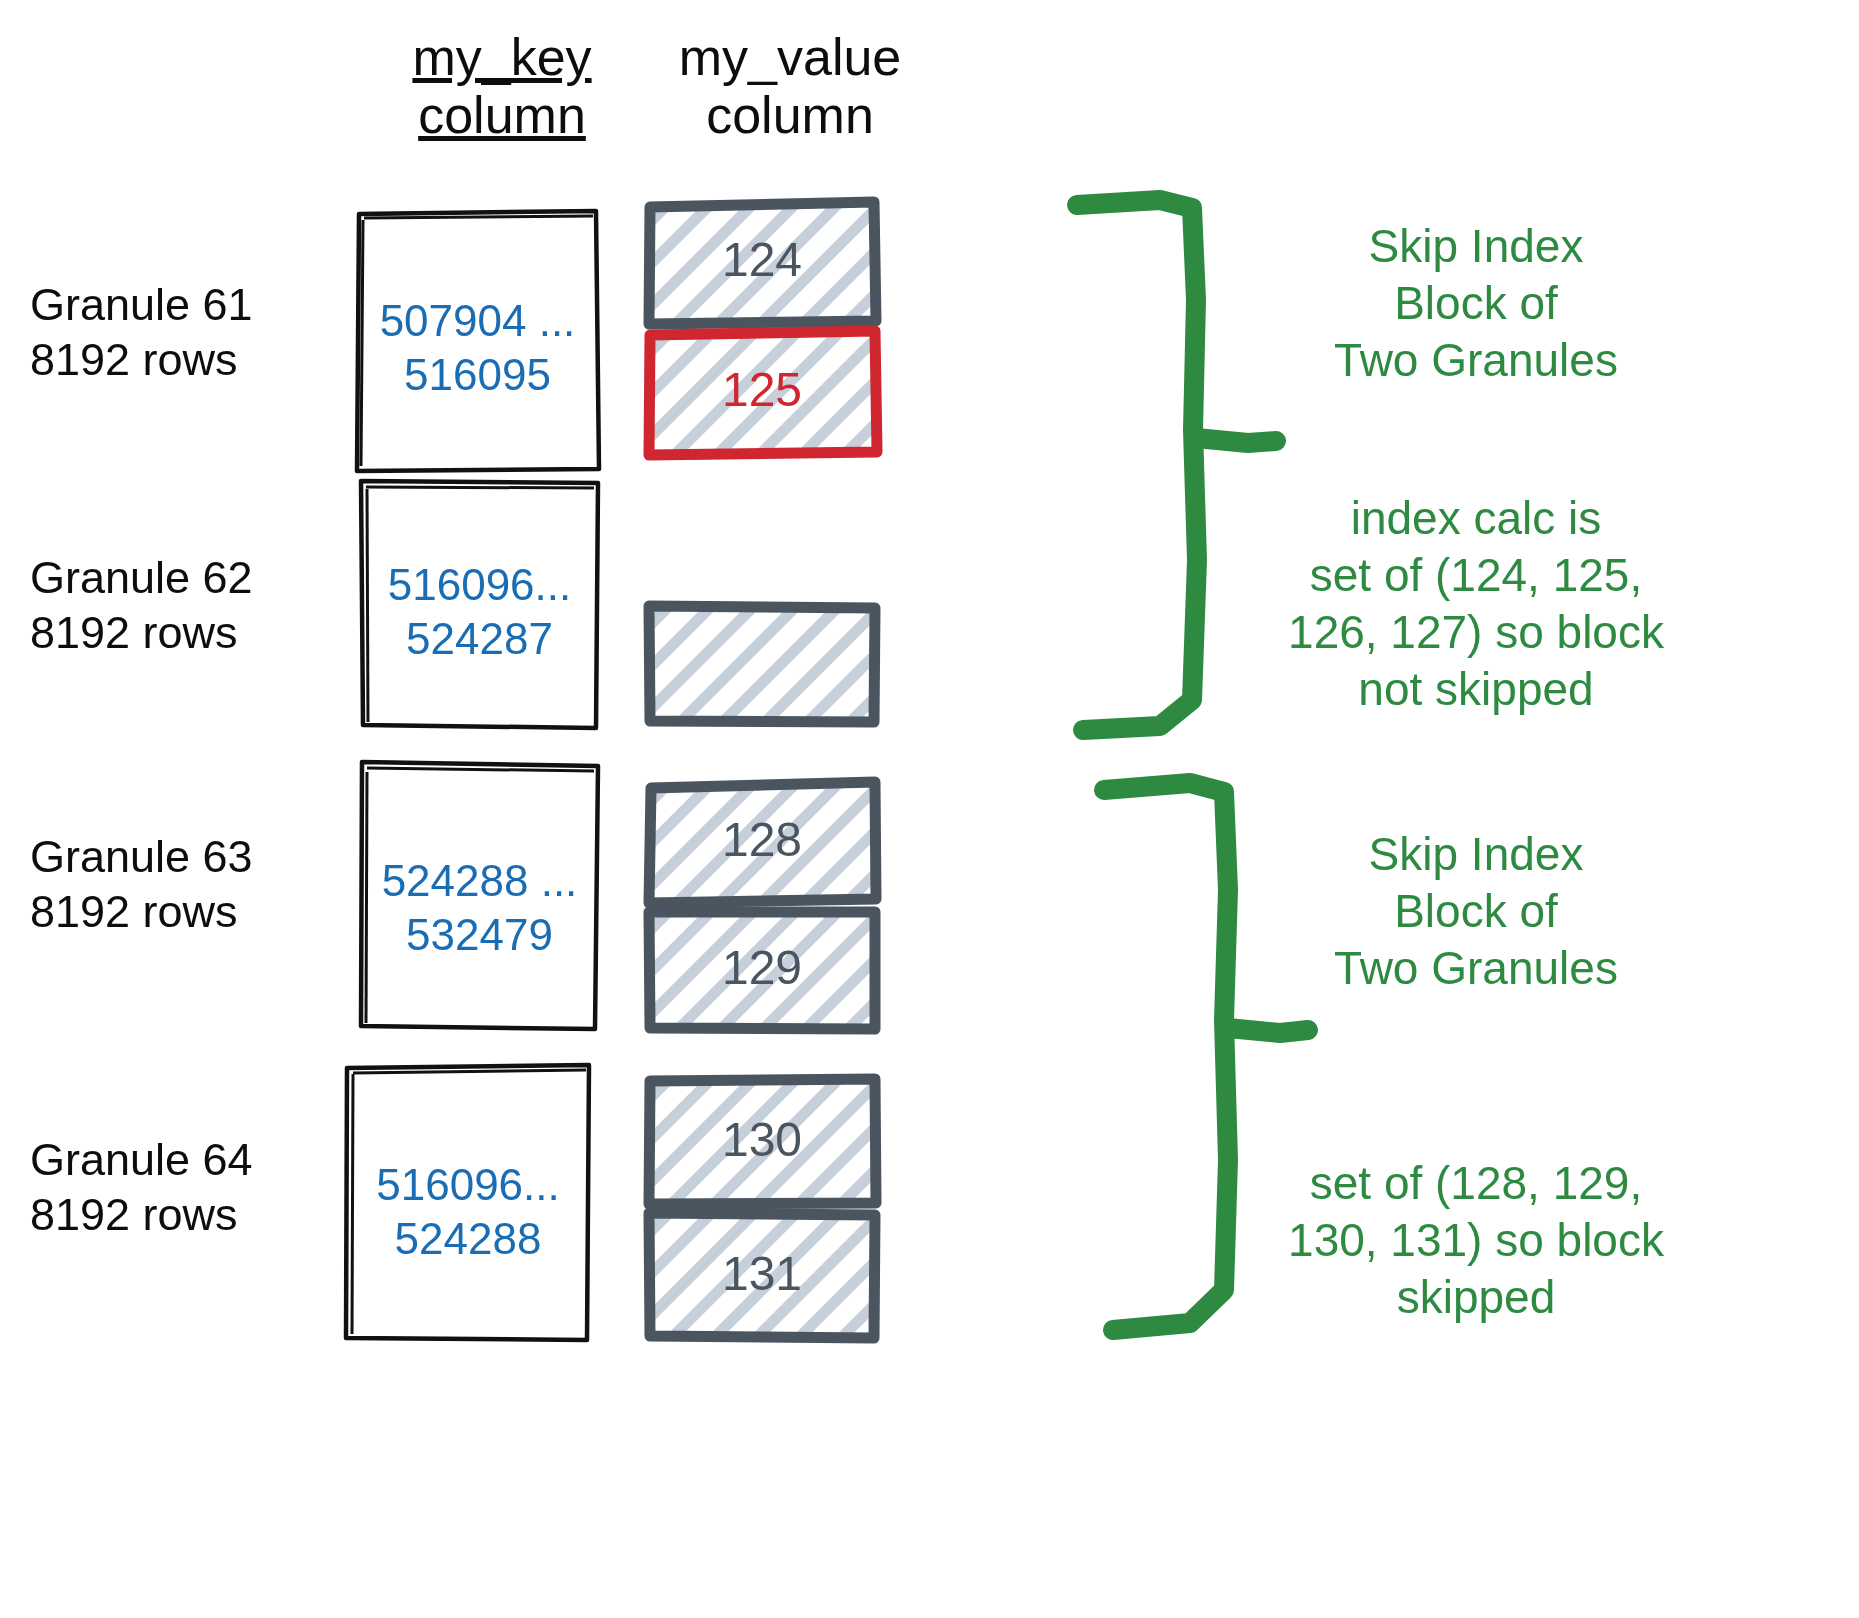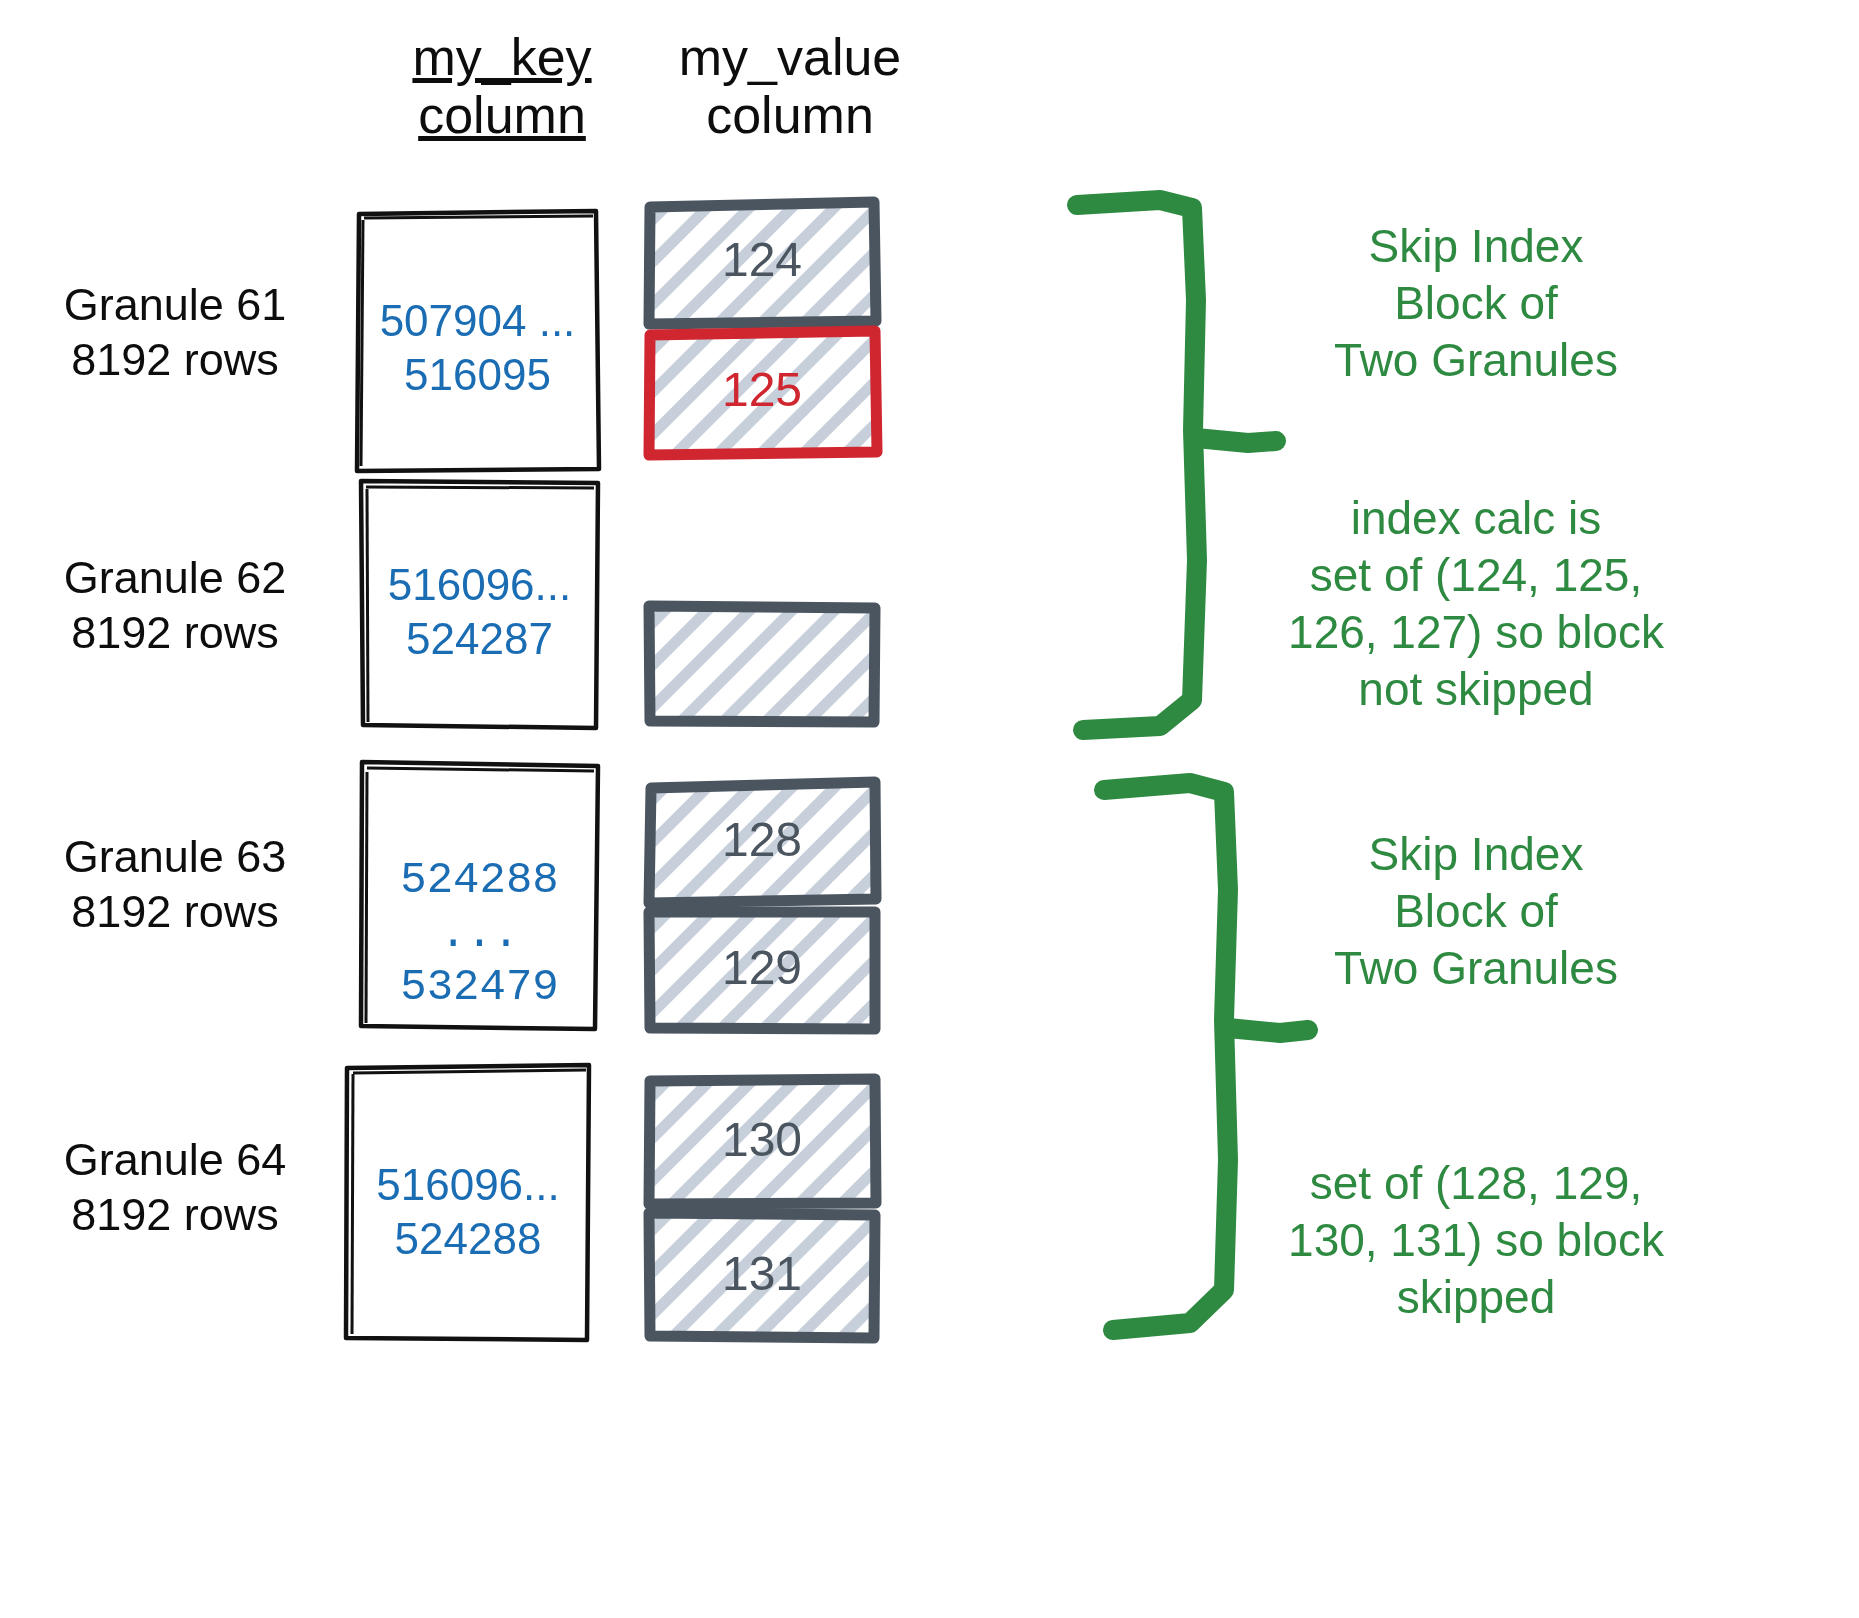--- a/index.html
+++ b/index.html
@@ -37,21 +37,21 @@
   #hdr-value { left: 640px; top: 28px; width: 300px; }
 
   
   .granule-label {
     position: absolute;
     left: 30px;
     width: 290px;
     font-size: 45px;
     line-height: 1.22;
     color: #0d0d0d;
-    text-align: center;
+    text-align: left;
     white-space: pre-line;
   }
 
   
   .key-box {
     position: absolute;
     box-sizing: border-box;
   }
   .key-box .kb-svg {
     position: absolute;
@@ -175,21 +175,21 @@
   <div class="val-cell" style="left:648px; top:605px; width:228px; height:118px;">
     <svg class="vc-svg" viewBox="0 0 256 146" preserveAspectRatio="none">
       <rect x="15" y="15" width="226" height="116" fill="url(#hatchA)"></rect>
       <path d="M15,15 L241,17 L240,131 L16,130 Z" fill="none" stroke="#4a5560" stroke-width="11" stroke-linejoin="round" stroke-linecap="round"></path>
     </svg>
   </div>
 
   <div class="granule-label" style="top:830px;">Granule 63
 8192 rows</div>
 
-  <div class="key-box" style="left:358px; top:758px; width:243px; height:275px;font-family:Liberation Mono, monospace;">
+  <div class="key-box" style="left:358px; top:758px; width:243px; height:275px;">
     <svg class="kb-svg" viewBox="0 0 243 275" preserveAspectRatio="none">
       <path d="M4,4 L240,8 L237,271 L3,268 Z" fill="#ffffff" stroke="#111111" stroke-width="4.5" stroke-linejoin="round"></path>
       <path d="M9,10 L236,13" fill="none" stroke="#111111" stroke-width="3"></path>
       <path d="M9,14 L8,265" fill="none" stroke="#111111" stroke-width="3"></path>
     </svg>
     <div class="key-text" style="top:96px;">524288 ...
 532479</div>
   </div>
 
   <div class="val-cell" style="left:648px; top:782px; width:228px; height:122px;">

